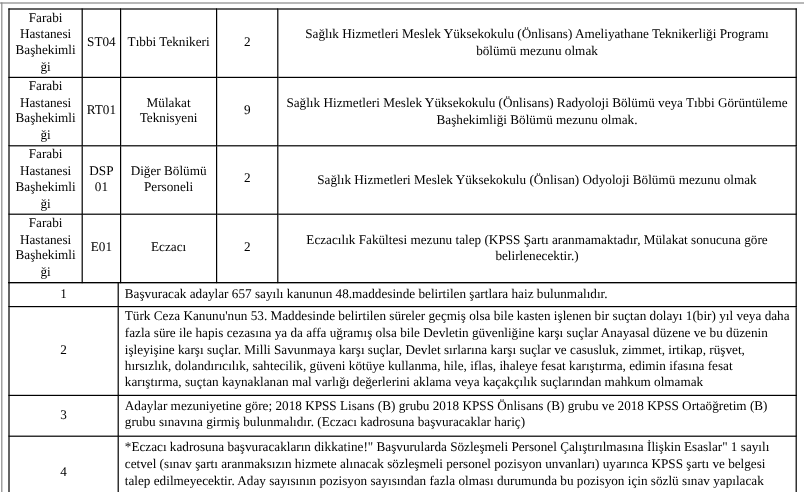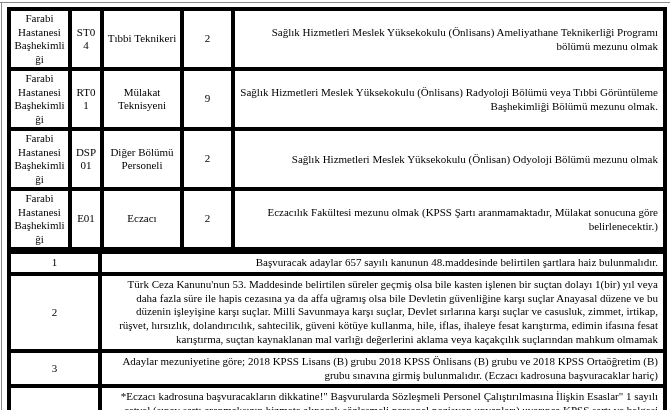--- a/index.html
+++ b/index.html
@@ -6,26 +6,26 @@
   body{
     width:670px;height:410px;position:relative;background:#ffffff;
     font-family:"Liberation Serif", serif;color:#000;
     overflow:hidden;
   }
   .top-rule{position:absolute;left:0;top:2px;width:670px;height:1px;background:#8a8a8a;}
   .left-rule{position:absolute;left:1px;top:2px;width:1px;height:408px;background:#8a8a8a;}
   .doc{position:absolute;left:7px;top:7px;width:656px;}
   table{border-collapse:collapse;table-layout:fixed;width:656px;}
   td{
-    border:4px solid #000000;font-size:11px;line-height:13.5px;
+    border:1px solid #000000;font-size:11px;line-height:13.5px;
     vertical-align:middle;text-align:center;padding:1px 3px;
     overflow:hidden;word-wrap:break-word;
   }
-  td.req{text-align:right;padding:2px 5px 2px 5px;line-height:14px;}
-  td.cond-text{text-align:right;padding:2px 5px 2px 5px;line-height:13.8px;}
+  td.req{text-align:center;padding:2px 5px 2px 5px;line-height:14px;}
+  td.cond-text{text-align:left;padding:2px 5px 2px 5px;line-height:13.8px;}
   .positions .r0{height:44px;}
   .positions .r1{height:44px;}
   .positions .r2{height:47px;}
   .positions .r3{height:52px;}
   .conditions{margin-top:-1px;}
   .conditions .c0{height:20px;}
   .conditions .c1{height:70px;}
   .conditions .c2{height:34px;}
   .conditions .c3{height:63px;}
 </style>
@@ -65,21 +65,21 @@
         <td>DSP01</td>
         <td>Diğer Bölümü Personeli</td>
         <td>2</td>
         <td class="req">Sağlık Hizmetleri Meslek Yüksekokulu (Önlisan) Odyoloji Bölümü mezunu olmak</td>
       </tr>
       <tr class="r3">
         <td>Farabi Hastanesi Başhekimliği</td>
         <td>E01</td>
         <td>Eczacı</td>
         <td>2</td>
-        <td class="req">Eczacılık Fakültesi mezunu olmak (KPSS Şartı aranmamaktadır, Mülakat sonucuna göre belirlenecektir.)</td>
+        <td class="req">Eczacılık Fakültesi mezunu talep (KPSS Şartı aranmamaktadır, Mülakat sonucuna göre belirlenecektir.)</td>
       </tr>
     </tbody>
   </table>
 
   <table class="conditions">
     <colgroup>
       <col style="width:91px">
         <col style="width:565px">
     </colgroup>
     <tbody>

